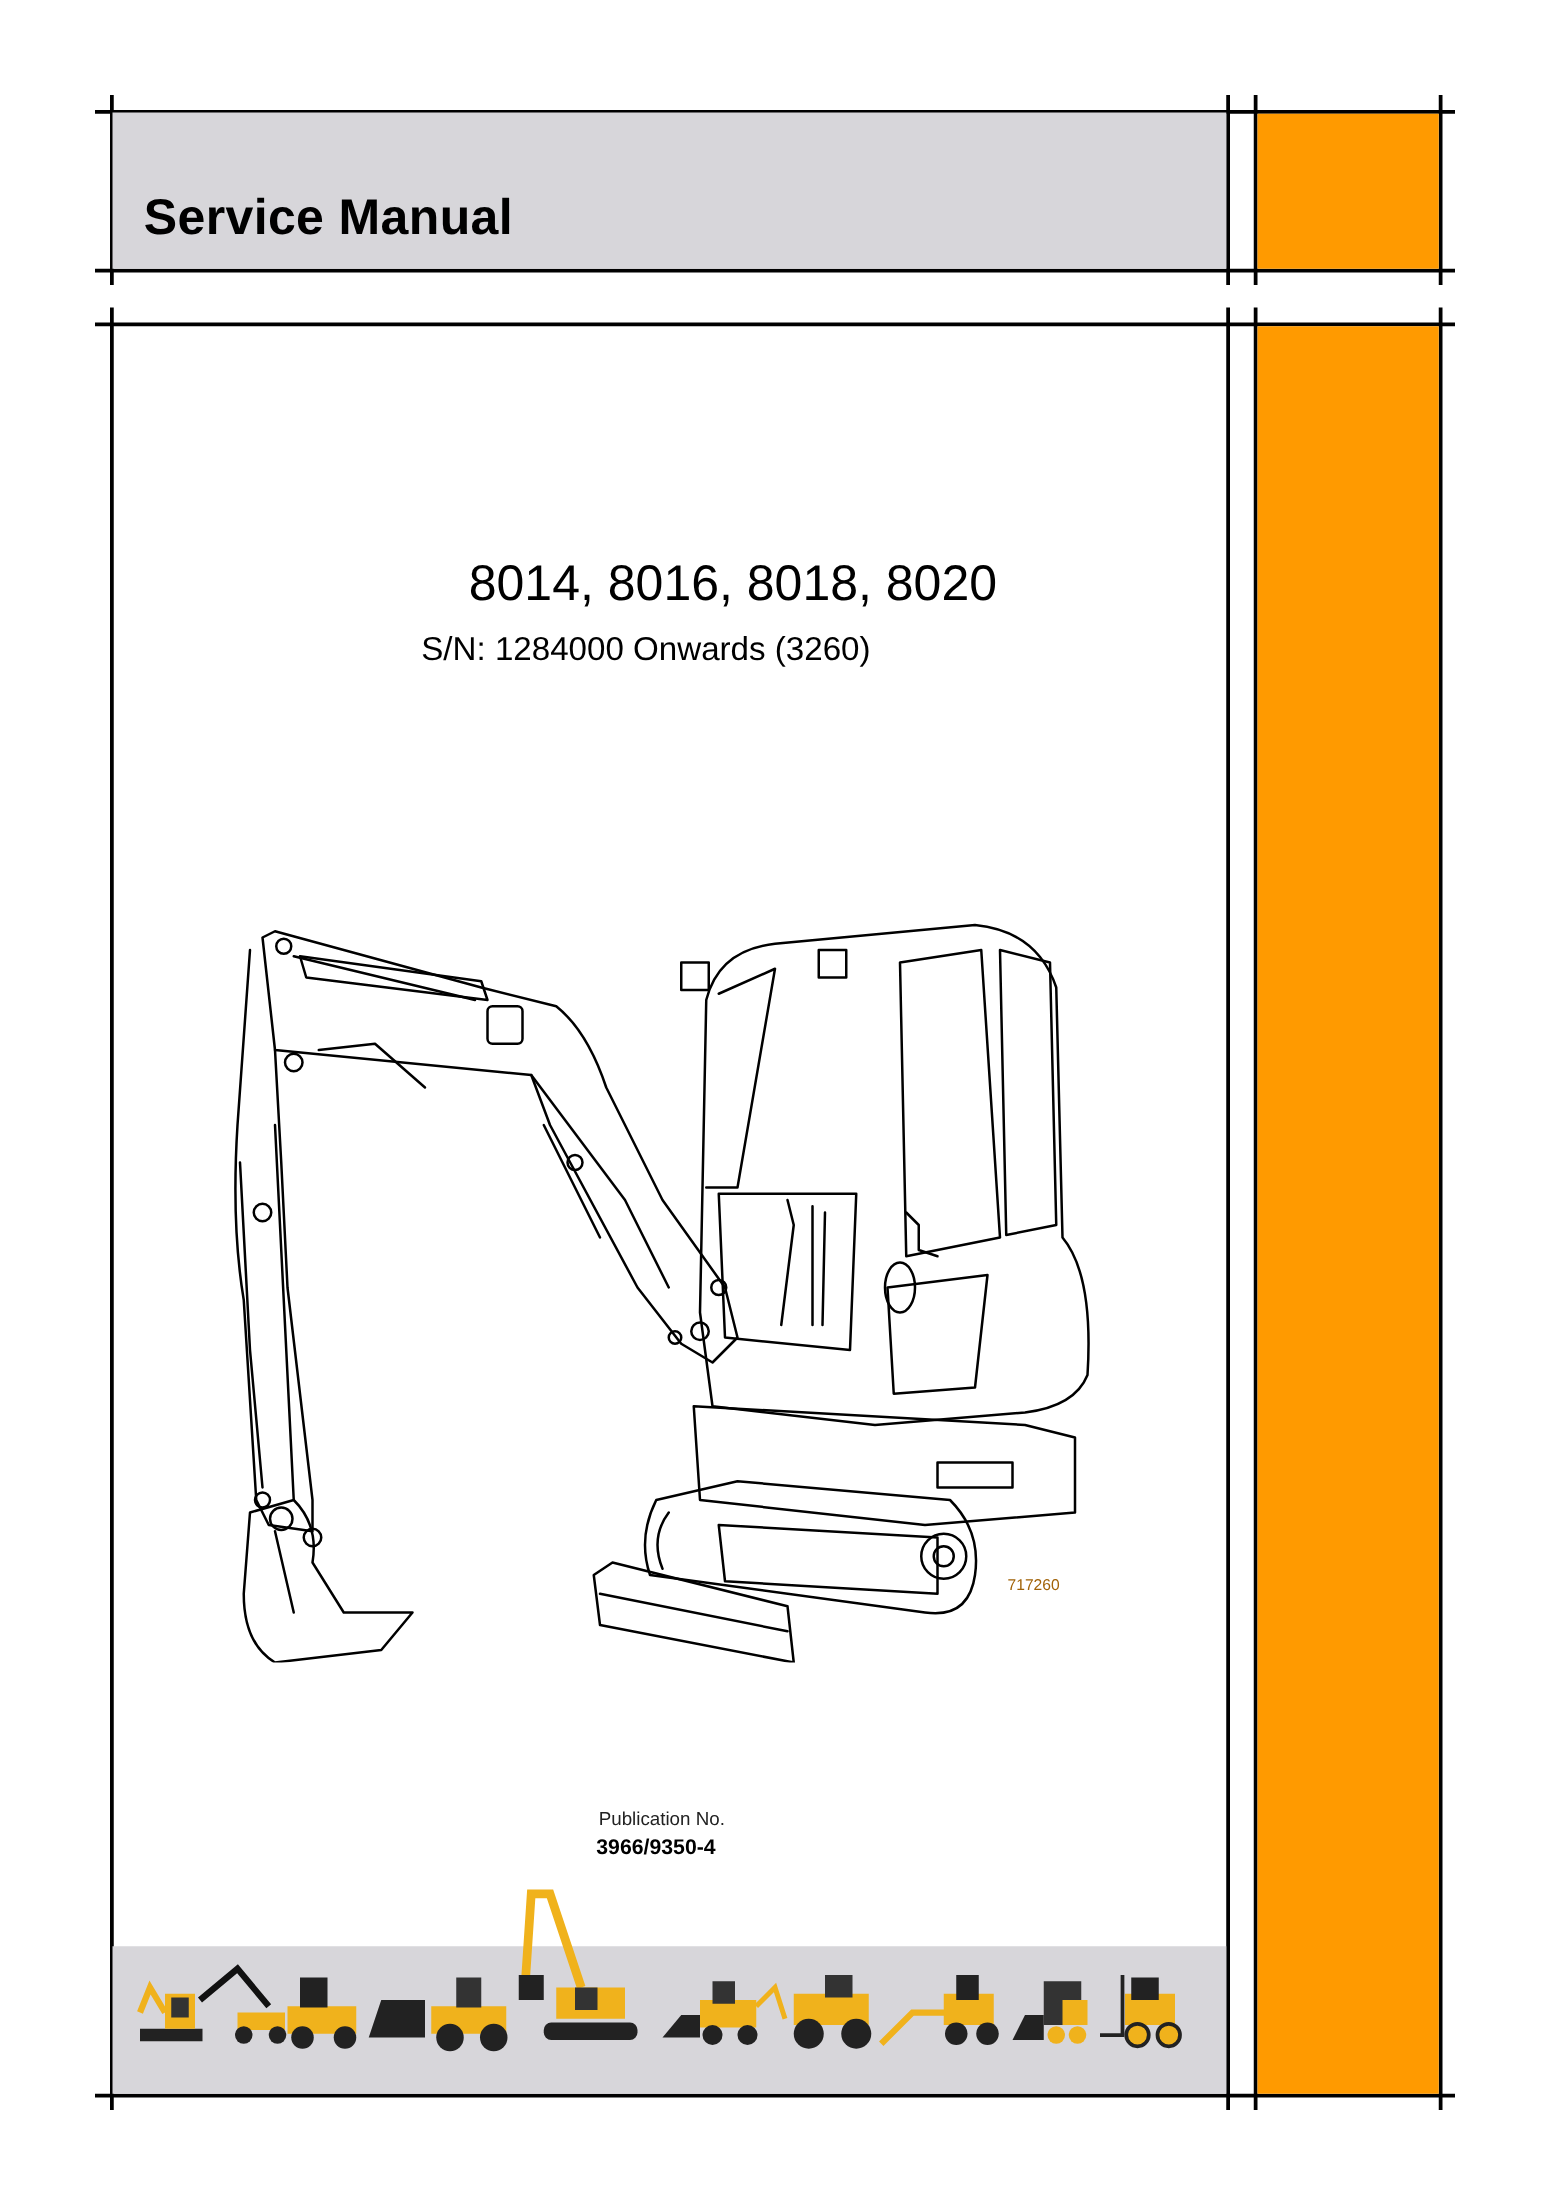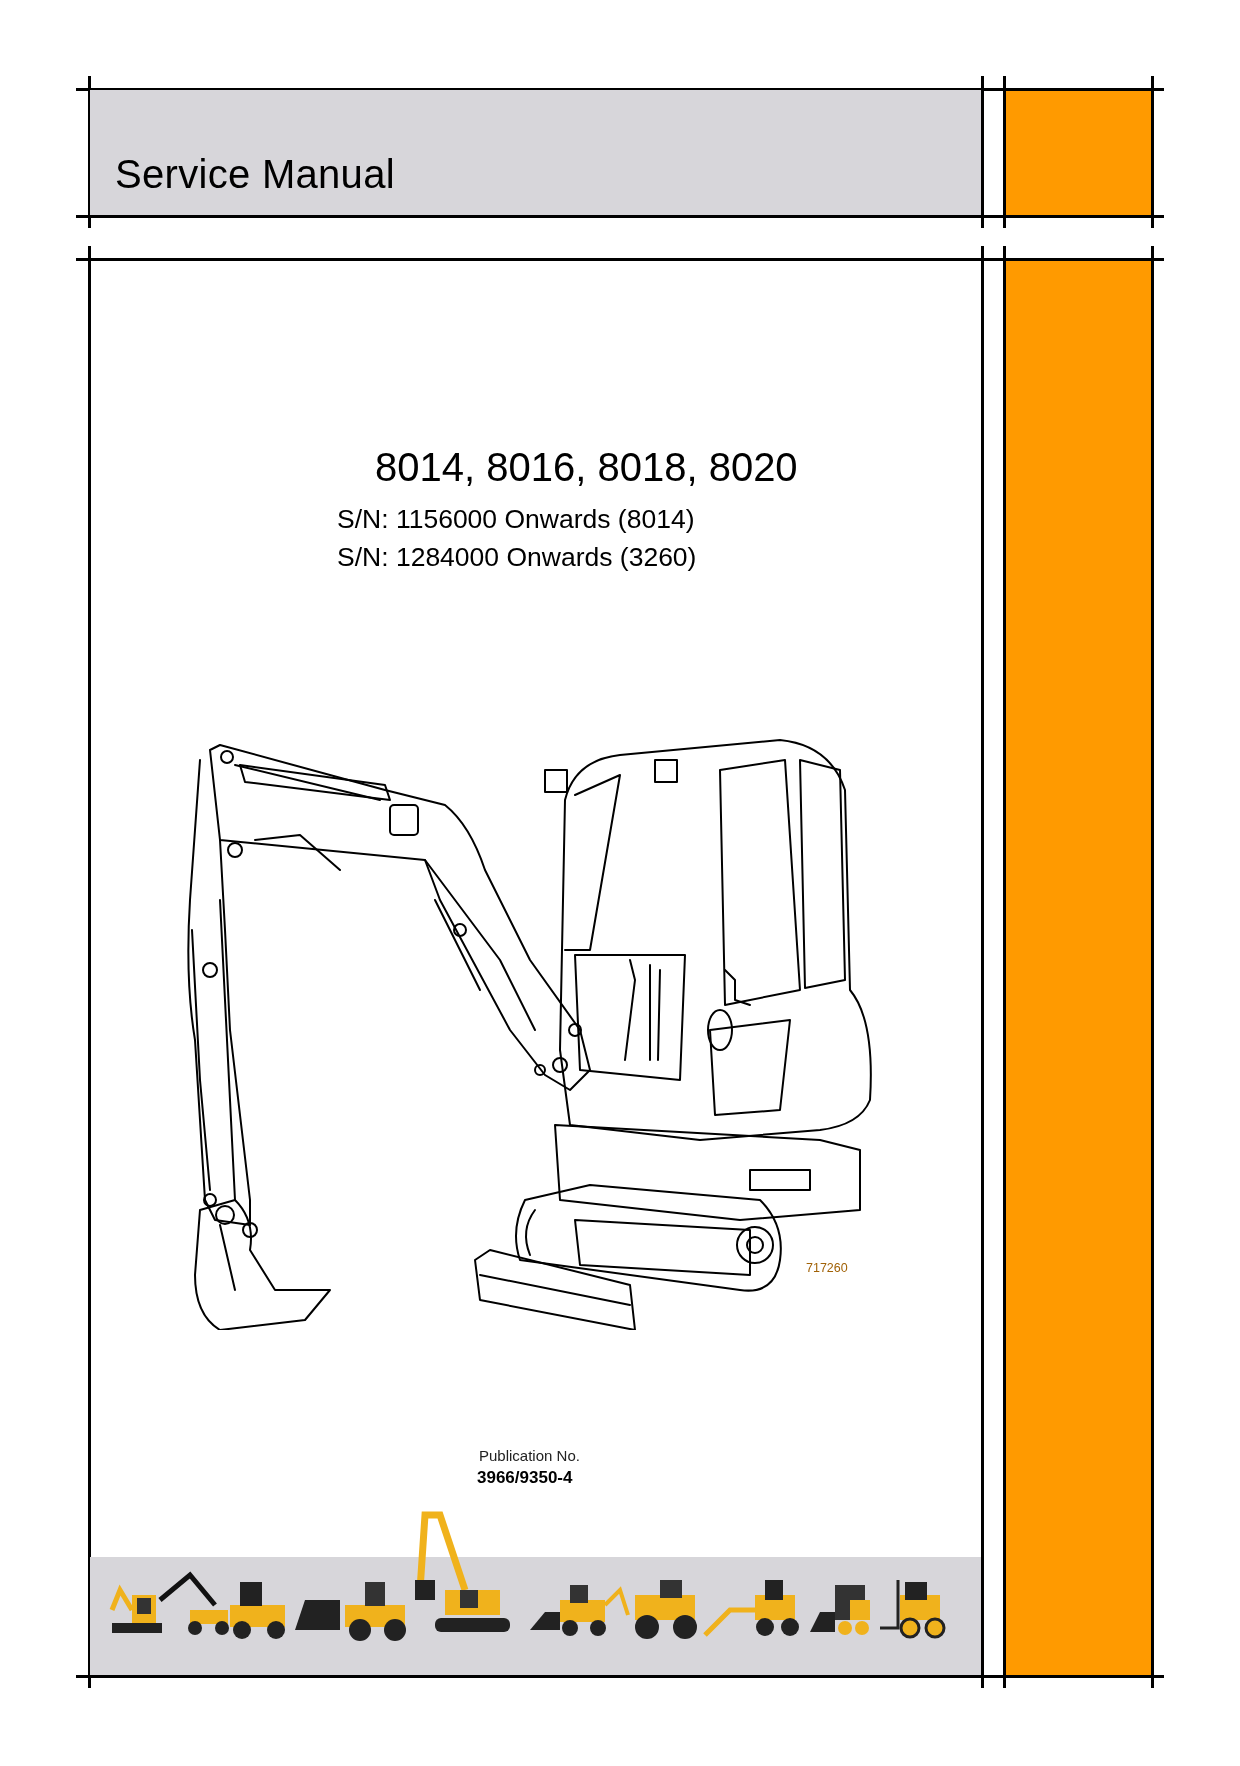--- a/index.html
+++ b/index.html
@@ -3,21 +3,21 @@
 <meta charset="utf-8">
 <style>
   html, body { margin: 0; padding: 0; background: #ffffff; }
   body { width: 1240px; height: 1766px; position: relative; overflow: hidden;
          font-family: "Liberation Sans", sans-serif; color: #000; }
   .abs { position: absolute; }
   .hline { position: absolute; height: 3px; background: #000; }
   .vline { position: absolute; width: 3px; background: #000; }
   .header-panel { position: absolute; left: 90px; top: 90px; width: 891px; height: 125px; background: #d7d6da; }
   .orange { position: absolute; background: #ff9a00; }
-  .title { position: absolute; left: 115px; top: 152px; font-size: 40px; font-weight: normal; letter-spacing: 0.3px; white-space: nowrap; }
+  .title { position: absolute; left: 115px; top: 152px; font-size: 40px; font-weight: bold; letter-spacing: 0.3px; white-space: nowrap; }
   .models { position: absolute; left: 375px; top: 445px; font-size: 40px; font-weight: normal; white-space: nowrap; }
   .sn-list { position: absolute; left: 337px; top: 500px; font-size: 26.5px; line-height: 38px; }
   .sn-list div { white-space: nowrap; }
   .fig-num { position: absolute; left: 806px; top: 1261px; font-size: 12.5px; color: #a16207; }
   .pub-label { position: absolute; left: 479px; top: 1447px; font-size: 15px; color: #222; text-align: right; }
   .pub-no { position: absolute; left: 477px; top: 1468px; font-size: 17px; font-weight: bold; }
   .band { position: absolute; left: 90px; top: 1557px; width: 891px; height: 118px; background: #d7d6da; }
   .machines { position: absolute; left: 90px; top: 1500px; width: 891px; height: 175px; }
 </style>
 </head>
@@ -43,21 +43,20 @@
 </div>
 
 <div class="header-panel"></div>
 <div class="orange" style="left:1006px; top:91px; width:145px; height:124px;"></div>
 <div class="title">Service Manual</div>
 
 <div class="orange" style="left:1006px; top:261px; width:145px; height:1414px;"></div>
 
 <div class="models">8014, 8016, 8018, 8020</div>
 <div class="sn-list">
-  <div>S/N: 1156000 Onwards (8014)</div>
   <div>S/N: 1284000 Onwards (3260)</div>
 </div>
 
 <svg class="abs" style="left:180px; top:730px;" width="700" height="600" viewBox="0 0 700 600" fill="none" stroke="#000" stroke-width="2" stroke-linejoin="round" stroke-linecap="round">
 
   <path d="M380 320 L385 70 Q395 30 440 25 L600 10 Q650 15 665 60 L670 260 Q695 290 690 370 Q680 395 640 400 L520 410 L390 395 Z"></path>
   <path d="M395 225 L505 225 L500 350 L400 340 Z"></path>
   <path d="M540 40 L605 30 L620 260 L545 275 Z"></path>
   <path d="M620 30 L660 40 L665 250 L625 258 Z"></path>
   <path d="M530 300 L610 290 L600 380 L535 385 Z"></path>

